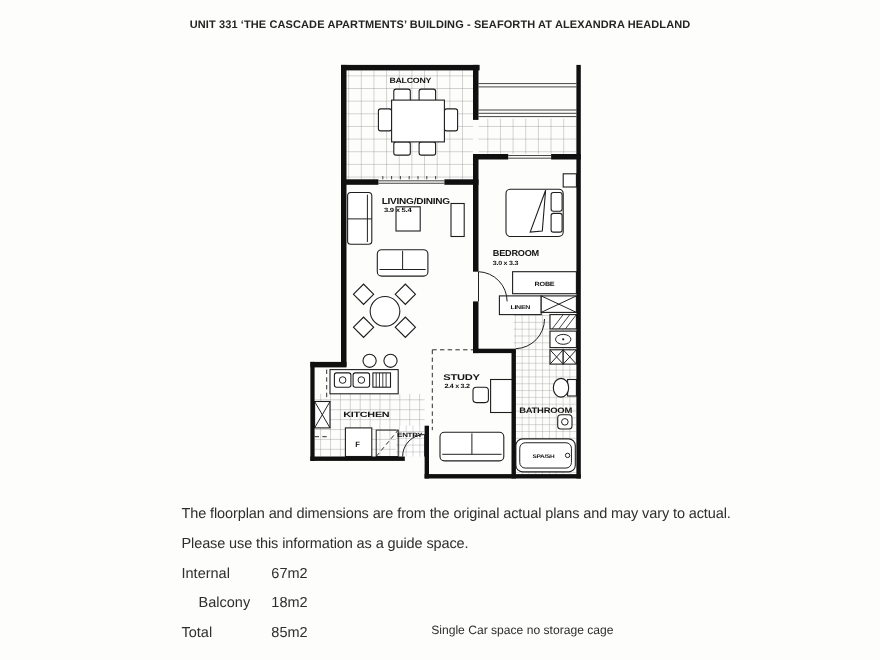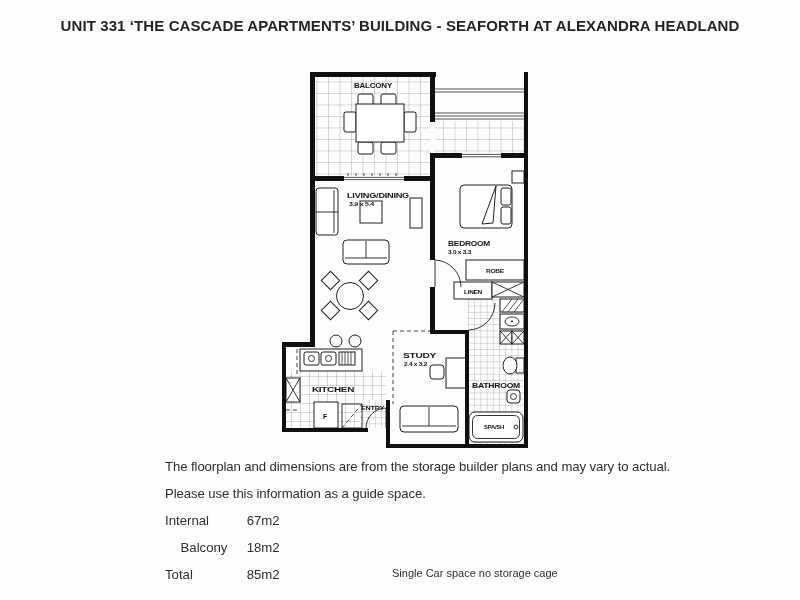--- a/index.html
+++ b/index.html
@@ -3,23 +3,23 @@
 <meta charset="utf-8">
 <style>
   html,body{margin:0;padding:0;}
   body{
     width:800px;height:600px;position:relative;overflow:hidden;
     background:#fdfdfc;color:#2b2b2b;
     font-family:"Liberation Sans", sans-serif;
   }
   .title{
     position:absolute;top:17px;left:0;width:800px;text-align:center;
-    font-size:15px;font-weight:bold;letter-spacing:.1px;color:#242424;
+    font-size:10px;font-weight:bold;letter-spacing:.1px;color:#242424;
   }
-  .plan{position:absolute;left:282px;top:70px;width:260px;height:380px;}
+  .plan{position:absolute;left:282px;top:57px;width:260px;height:380px;}
   .note-line{position:absolute;left:165px;font-size:13.2px;color:#2e2e2e;letter-spacing:-.1px;}
   .l1{top:459px;} .l2{top:486px;}
   .area-row{position:absolute;left:165px;font-size:13.2px;color:#2e2e2e;}
   .r1{top:513px;} .r2{top:540px;text-align:center;} .r3{top:567px;}
   .area-row .lab{display:inline-block;width:78px;}
   .car-note{position:absolute;left:392px;top:567px;font-size:11px;color:#2e2e2e;}
 
   
   .wall{fill:#101010;stroke:none;}
   .f{fill:#ffffff;stroke:#1e1e1e;stroke-width:1;}
@@ -247,21 +247,21 @@
   <text class="lbl" x="121" y="288" font-size="7.5" textLength="33" lengthAdjust="spacingAndGlyphs">STUDY</text>
   <text class="dim" x="122" y="296" font-size="5.5" textLength="23" lengthAdjust="spacingAndGlyphs">2.4 x 3.2</text>
   <text class="lbl" x="30" y="322" font-size="7" textLength="42" lengthAdjust="spacingAndGlyphs">KITCHEN</text>
   <text class="lbl" x="79" y="340" font-size="5.5" textLength="23" lengthAdjust="spacingAndGlyphs">ENTRY</text>
   <text class="lbl" x="190" y="318" font-size="7.2" textLength="48" lengthAdjust="spacingAndGlyphs">BATHROOM</text>
   <text class="lbl" x="202" y="359" font-size="4.6" textLength="20" lengthAdjust="spacingAndGlyphs">SPA/SH</text>
   <text class="lbl" x="41" y="349" font-size="7">F</text>
 </svg>
 </div>
 
-<div class="note-line l1">The floorplan and dimensions are from the storage builder plans and may vary to actual.</div>
+<div class="note-line l1">The floorplan and dimensions are from the original actual plans and may vary to actual.</div>
 <div class="note-line l2">Please use this information as a guide space.</div>
 
 <div class="area-row r1">
   <span class="lab">Internal</span>
   <span class="val">67m2</span>
 </div>
 <div class="area-row r2">
   <span class="lab">Balcony</span>
   <span class="val">18m2</span>
 </div>

